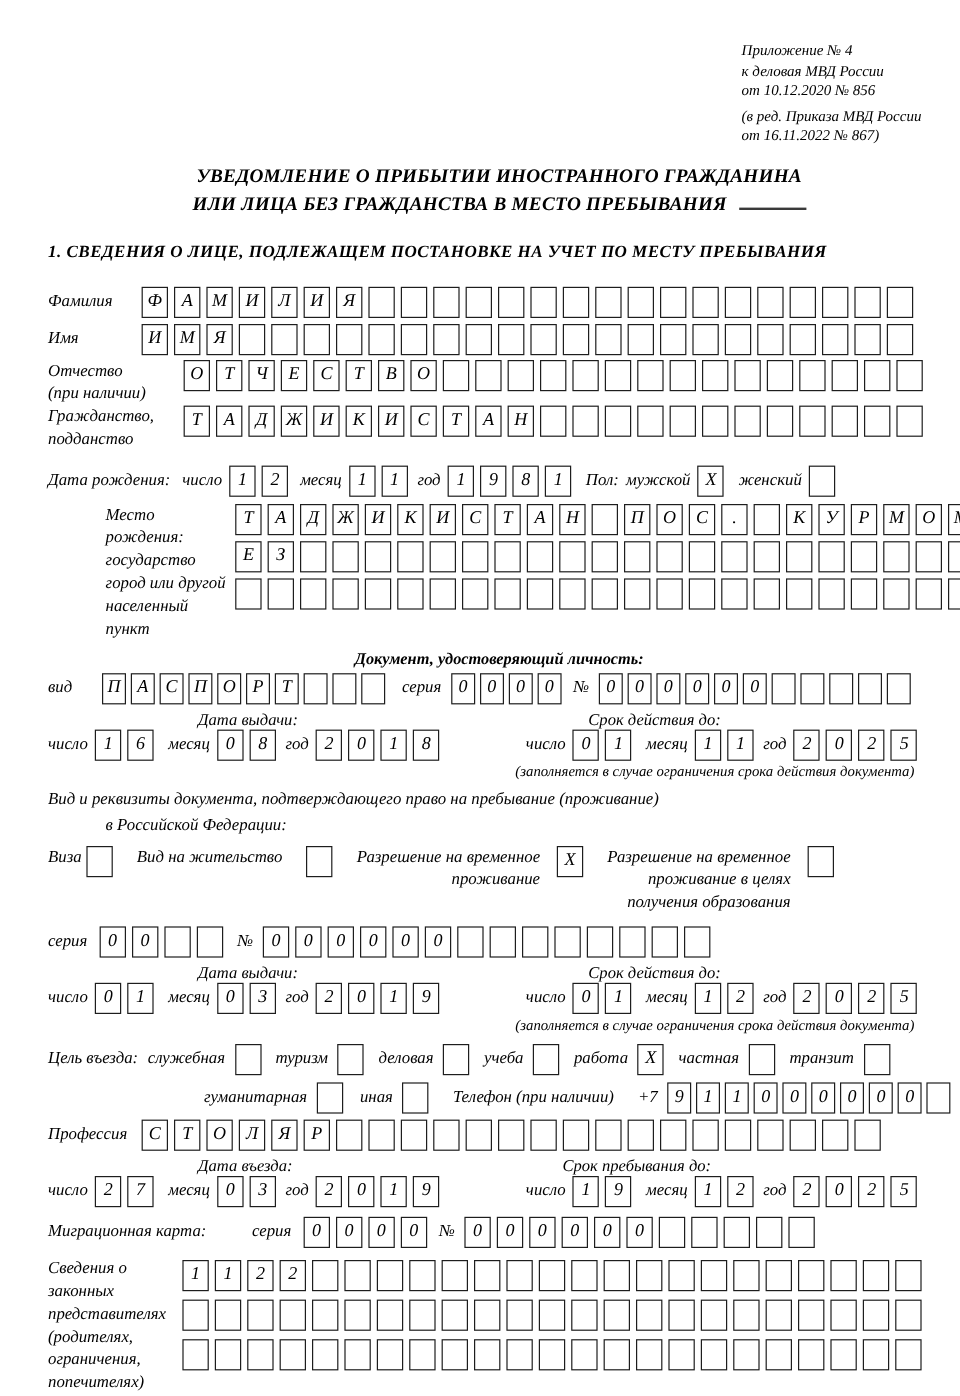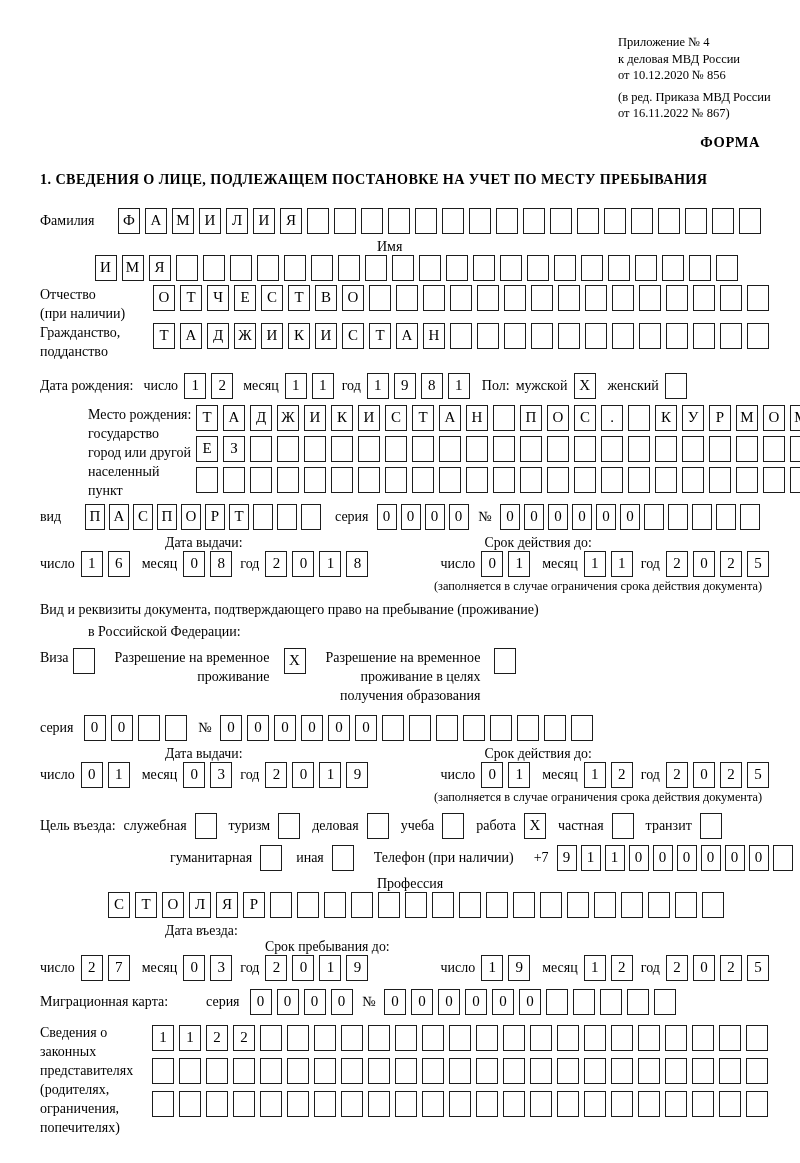--- a/index.html
+++ b/index.html
@@ -1,18 +1,18 @@
 <!DOCTYPE html>
 <html><head>
 <meta charset="utf-8">
 <style>
   html,body{margin:0;padding:0;background:#fff;}
   body{width:800px;height:1163px;overflow:hidden;color:#000;
        font-family:"Liberation Serif","DejaVu Serif",serif;font-size:14px;}
-  .page{box-sizing:border-box;width:800px;height:971px;padding:34px 8px 0 40px;position:relative;}
+  .page{box-sizing:border-box;width:800px;height:971px;padding:34px 8px 0 40px;position:relative;font-style:italic;}
 
   
   .hdr{margin-left:578px;font-size:12.5px;line-height:1.32;}
   .hdr .hdr2{margin-top:5px;}
   .forma{text-align:right;padding-right:32px;font-weight:bold;font-size:14.5px;letter-spacing:.6px;margin-top:12px;}
   .title{text-align:center;font-weight:bold;font-size:16px;line-height:1.45;margin-top:14px;letter-spacing:.2px;}
   .tline{display:inline-block;width:56px;border-bottom:2.2px solid #3a3a3a;margin-left:10px;vertical-align:baseline;}
   .sec{font-weight:bold;font-size:14.2px;letter-spacing:.4px;margin-top:20px;white-space:nowrap;}
 
   
@@ -22,21 +22,21 @@
         text-align:center;line-height:22px;font-size:15px;}
   .cells.tight .cell{width:20px;}
   .checkbox{flex:none;display:inline-block;width:22px;height:26px;box-sizing:border-box;
         border:1.7px solid #1d1d1d;text-align:center;line-height:22px;font-size:15px;}
 
   .frow{display:flex;align-items:center;}
   .frow.top{align-items:flex-start;}
   .lbl{flex:none;}
   .lblcol{flex:none;line-height:19px;}
   .w78{width:78px;} .w113{width:113px;} .w108{width:108px;} .w112{width:112px;} .w45{width:45px;}
-  .mt5{margin-top:5px;flex-direction:column;} .mt4{margin-top:4px;} .mt6{margin-top:6px;margin-left:48px;} .mt8{margin-top:8px;}
+  .mt5{margin-top:5px;} .mt4{margin-top:4px;} .mt6{margin-top:6px;margin-left:48px;} .mt8{margin-top:8px;}
   .mt10{margin-top:10px;} .mt12{margin-top:12px;} .mt20{margin-top:20px;}
   .ml8{margin-left:8px;} .ml10{margin-left:10px;} .ml12{margin-left:12px;justify-content:flex-end;} .ml14{margin-left:14px;} .ml20{margin-left:20px;}
 
   .stack{display:flex;flex-direction:column;gap:5px;}
   .dochead{text-align:center;font-weight:bold;font-size:13.6px;margin-top:7px;}
 
   .dg{display:inline-flex;align-items:center;gap:6px;flex:none;}
   .dtitles{display:flex;font-size:13.8px;margin-top:5px;}
   .note{font-size:12.3px;text-align:right;padding-right:30px;margin-top:2px;}
 
@@ -53,22 +53,25 @@
   <div class="hdr">
     <div>Приложение № 4</div>
     <div>к деловая МВД России</div>
     <div>от 10.12.2020 № 856</div>
     <div class="hdr2">
       <div>(в ред. Приказа МВД России</div>
       <div>от 16.11.2022 № 867)</div>
     </div>
   </div>
 
-  <div class="forma">ФОРМА</div>
-
+
+  <div class="title">
+    <div>УВЕДОМЛЕНИЕ О ПРИБЫТИИ ИНОСТРАННОГО ГРАЖДАНИНА</div>
+    <div><span>ИЛИ ЛИЦА БЕЗ ГРАЖДАНСТВА В МЕСТО ПРЕБЫВАНИЯ</span><span class="tline"></span></div>
+  </div>
 
   <div class="sec">1. СВЕДЕНИЯ О ЛИЦЕ, ПОДЛЕЖАЩЕМ ПОСТАНОВКЕ НА УЧЕТ ПО МЕСТУ ПРЕБЫВАНИЯ</div>
 
   <div class="frow mt20">
     <span class="lbl w78">Фамилия</span>
     <span class="cells">
         <span class="cell">Ф</span>
         <span class="cell">А</span>
         <span class="cell">М</span>
         <span class="cell">И</span>
@@ -307,20 +310,21 @@
           <span class="cell"></span>
           <span class="cell"></span>
           <span class="cell"></span>
           <span class="cell"></span>
           <span class="cell"></span>
           <span class="cell"></span>
         </span>
     </span>
   </div>
 
+  <div class="dochead">Документ, удостоверяющий личность:</div>
 
   <div class="frow mt4">
     <span class="lbl w45">вид</span>
     <span class="cells tight">
         <span class="cell">П</span>
         <span class="cell">А</span>
         <span class="cell">С</span>
         <span class="cell">П</span>
         <span class="cell">О</span>
         <span class="cell">Р</span>
@@ -410,20 +414,24 @@
 
   <div class="mt8">Вид и реквизиты документа, подтверждающего право на пребывание (проживание)</div>
   <div class="mt6">в Российской Федерации:</div>
 
   <div class="permits">
     <span class="permit">
       <span class="ptxt">Виза</span>
       <span class="checkbox" style="margin-left:4px"></span>
     </span>
     <span class="permit ml20">
+      <span class="ptxt">Вид на жительство</span>
+      <span class="checkbox ml20"></span>
+    </span>
+    <span class="permit ml20">
       <span class="ptxt">
         <span>Разрешение на временное</span><br>
         <span>проживание</span>
       </span>
       <span class="checkbox ml14">X</span>
     </span>
     <span class="permit ml20">
       <span class="ptxt">
         <span>Разрешение на временное</span><br>
         <span>проживание в целях</span><br>

